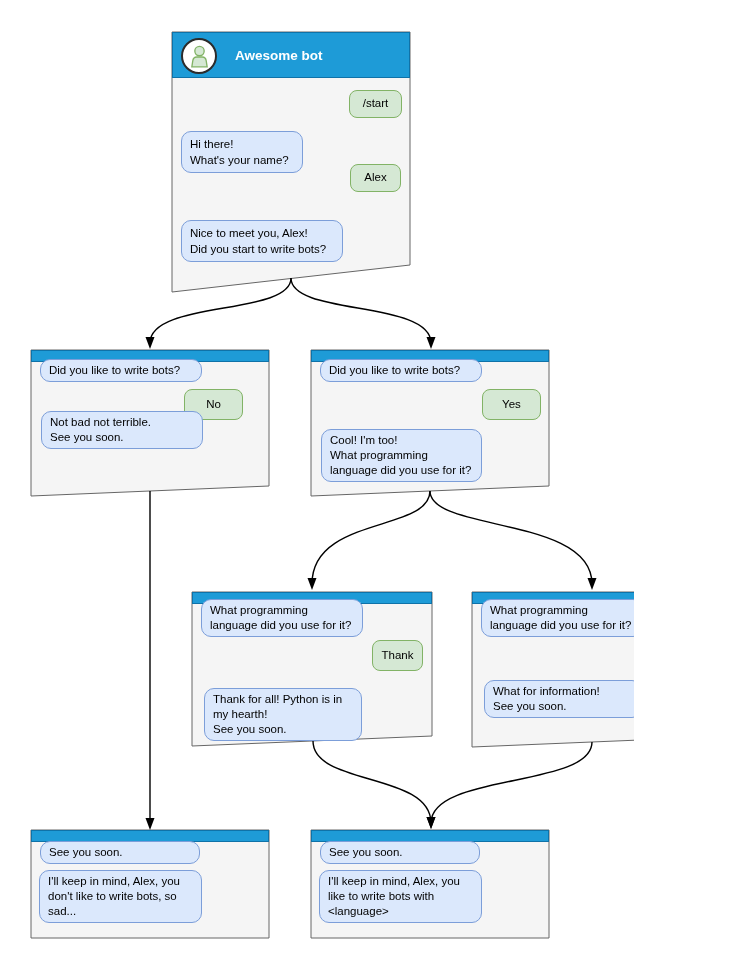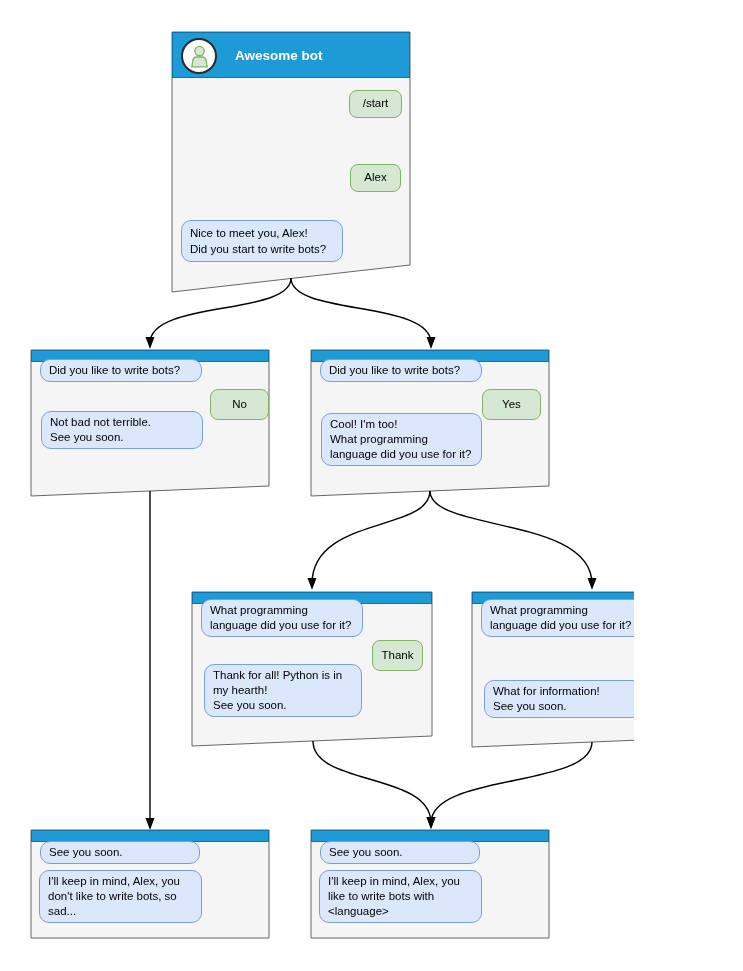--- a/index.html
+++ b/index.html
@@ -89,48 +89,50 @@
     <div class="winhead main" style="width:238px">
       <span class="avatar">
         <svg width="27" height="27" viewBox="0 0 30 30">
           <circle class="person" cx="15" cy="9" r="5.2"></circle>
           <path class="person" d="M6.5 26.5 L7.5 20 Q8 15.5 12 15.5 L18 15.5 Q22 15.5 22.5 20 L23.5 26.5 Z"></path>
         </svg>
       </span>
       <span class="wintitle">Awesome bot</span>
     </div>
     <div class="bubble user main-b" style="left:177px;top:58px;width:53px">/start</div>
+    <div class="bubble bot main-b" style="left:9px;top:99px;width:122px">Hi there!
+What's your name?</div>
     <div class="bubble user main-b" style="left:178px;top:132px;width:51px">Alex</div>
     <div class="bubble bot main-b" style="left:9px;top:188px;width:162px">Nice to meet you, Alex!
 Did you start to write bots?</div>
   </div>
 
   <div class="window" style="left:31px;top:350px;width:238px;height:146px">
     <div class="winhead small" style="width:238px"></div>
     <div class="bubble bot" style="left:9px;top:9px;width:162px">Did you like to write bots?</div>
-    <div class="bubble user" style="left:179px;top:39px;width:59px">No</div>
+    <div class="bubble user" style="left:153px;top:39px;width:59px">No</div>
     <div class="bubble bot" style="left:10px;top:61px;width:162px">Not bad not terrible.
 See you soon.</div>
   </div>
 
   <div class="window" style="left:311px;top:350px;width:238px;height:146px">
     <div class="winhead small" style="width:238px"></div>
     <div class="bubble bot" style="left:9px;top:9px;width:162px">Did you like to write bots?</div>
     <div class="bubble user" style="left:171px;top:39px;width:59px">Yes</div>
-    <div class="bubble bot" style="left:10px;top:63px;width:161px">Cool! I'm too!
+    <div class="bubble bot" style="left:10px;top:79px;width:161px">Cool! I'm too!
 What programming
 language did you use for it?</div>
   </div>
 
   <div class="window" style="left:192px;top:592px;width:240px;height:154px">
     <div class="winhead small" style="width:240px"></div>
     <div class="bubble bot" style="left:9px;top:7px;width:162px">What programming
 language did you use for it?</div>
     <div class="bubble user" style="left:180px;top:48px;width:51px">Thank</div>
-    <div class="bubble bot" style="left:12px;top:72px;width:158px">Thank for all! Python is in
+    <div class="bubble bot" style="left:12px;top:96px;width:158px">Thank for all! Python is in
 my hearth!
 See you soon.</div>
   </div>
 
   <div class="window" style="left:472px;top:592px;width:240px;height:155px">
     <div class="winhead small" style="width:240px"></div>
     <div class="bubble bot" style="left:9px;top:7px;width:162px">What programming
 language did you use for it?</div>
     <div class="bubble user" style="left:193px;top:47px;width:48px">Go</div>
     <div class="bubble bot" style="left:12px;top:88px;width:158px">What for information!

